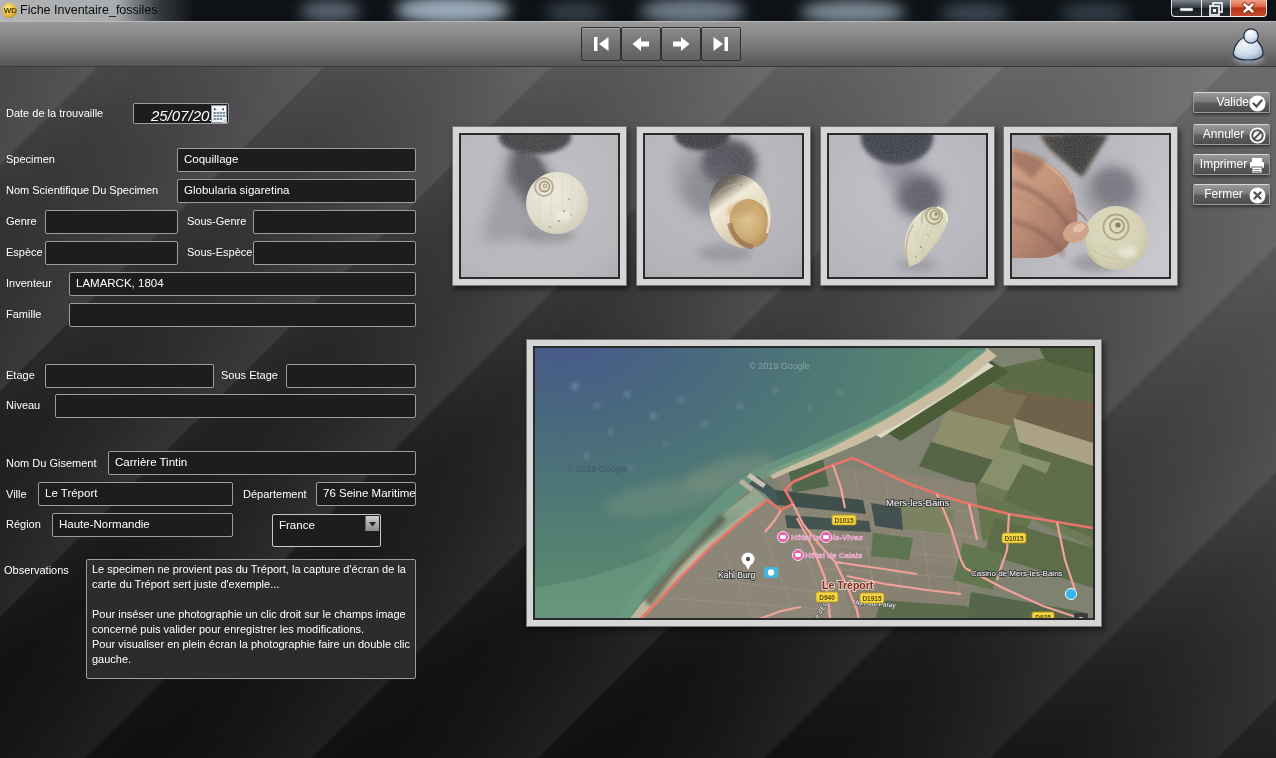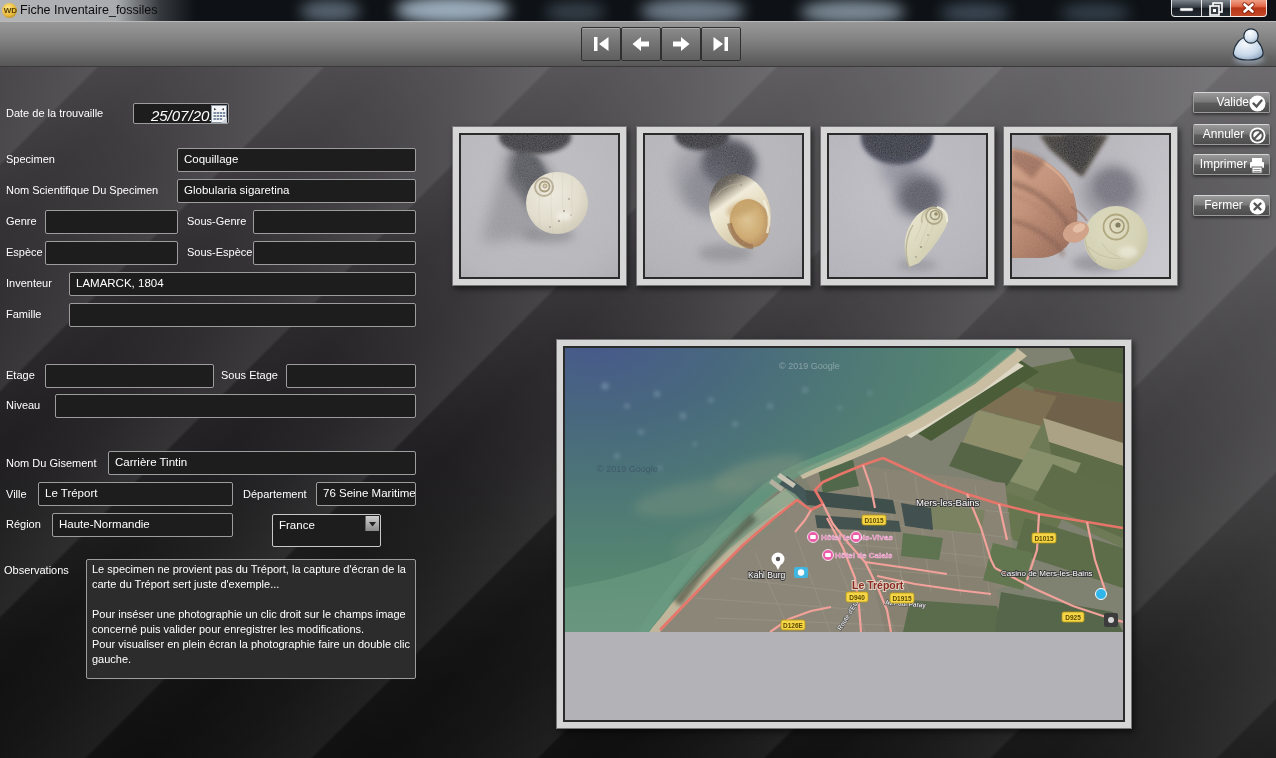--- a/index.html
+++ b/index.html
@@ -150,21 +150,21 @@
       <circle cx="8.5" cy="8.5" r="5.2" fill="none" stroke="#555" stroke-width="2"></circle>
       <path d="M4.8 12.2 L12.2 4.8" stroke="#555" stroke-width="2"></path>
     </svg></div>
 <div class="act abs" style="top:154px;">Imprimer<svg width="18" height="17" viewBox="0 0 18 17">
       <rect x="4" y="1" width="10" height="4" fill="#fff"></rect>
       <rect x="2" y="5" width="14" height="6" rx="1" fill="#fff"></rect>
       <rect x="4" y="10" width="10" height="6" fill="#fff" stroke="#666"></rect>
       <rect x="5.5" y="12" width="7" height="1" fill="#999"></rect>
       <rect x="5.5" y="14" width="7" height="1" fill="#999"></rect>
     </svg></div>
-<div class="act abs" style="top:184px;margin-top:11px;">Fermer<svg width="17" height="17" viewBox="0 0 17 17">
+<div class="act abs" style="top:184px;">Fermer<svg width="17" height="17" viewBox="0 0 17 17">
       <circle cx="8.5" cy="8.5" r="8" fill="#fff"></circle>
       <path d="M5.5 5.5 L11.5 11.5 M11.5 5.5 L5.5 11.5" stroke="#555" stroke-width="2.4" stroke-linecap="round"></path>
     </svg></div>
 
 <div class="lbl abs" style="left:6px;top:107px;">Date de la trouvaille</div>
 <div class="fld abs" style="left:133px;top:103px;width:96px;height:21px;padding:0;">
   <span style="position:absolute;right:2px;top:3px;font-size:15px;font-style:italic;">25/07/2019</span>
   <svg style="position:absolute;right:1px;top:1px;" width="16" height="18" viewBox="0 0 16 18">
     <rect x="0.5" y="0.5" width="15" height="17" fill="#f4f6f8" stroke="#8a98a8"></rect>
     <path d="M3 3 L5.5 4.2 L3 5.4 Z" fill="#444"></path>
@@ -410,21 +410,21 @@
 <path d="M0 60 C14 64 28 72 40 82" stroke="#a06a4c" stroke-width="3" fill="none" opacity="0.4" filter="url(#b2)"></path>
 <path d="M0 14 C12 16 24 20 34 26 L20 44 C12 36 4 30 0 28 Z" fill="#7c4832" opacity="0.55" filter="url(#b2)"></path>
 <ellipse cx="64" cy="97" rx="13.5" ry="10" fill="#cf9c7e" transform="rotate(-24 64 97)"></ellipse>
 <ellipse cx="67" cy="93" rx="6.5" ry="4.2" fill="#e6c0a4" transform="rotate(-24 67 93)" opacity="0.9"></ellipse>
 <path d="M75 86 Q69 77 59 72" stroke="#8a5a40" stroke-width="2" fill="none" opacity="0.5"></path>
 </g>
 </svg>
 </div>
   </div>
 
-<div class="frame abs" style="left:556px;top:339px;width:576px;height:390px;">
+<div class="frame abs" style="left:526px;top:339px;width:576px;height:288px;">
     <div class="inner" id="map">
 <svg width="558" height="284" viewBox="0 0 558 284">
 <defs>
  <radialGradient id="seag" cx="0.06" cy="-0.05" r="1.15">
   <stop offset="0" stop-color="#47588c"></stop>
             <stop offset="0.26" stop-color="#48687e"></stop>
   <stop offset="0.5" stop-color="#4e7876"></stop>
             <stop offset="0.75" stop-color="#578770"></stop>
             <stop offset="1" stop-color="#659478"></stop>
  </radialGradient>

